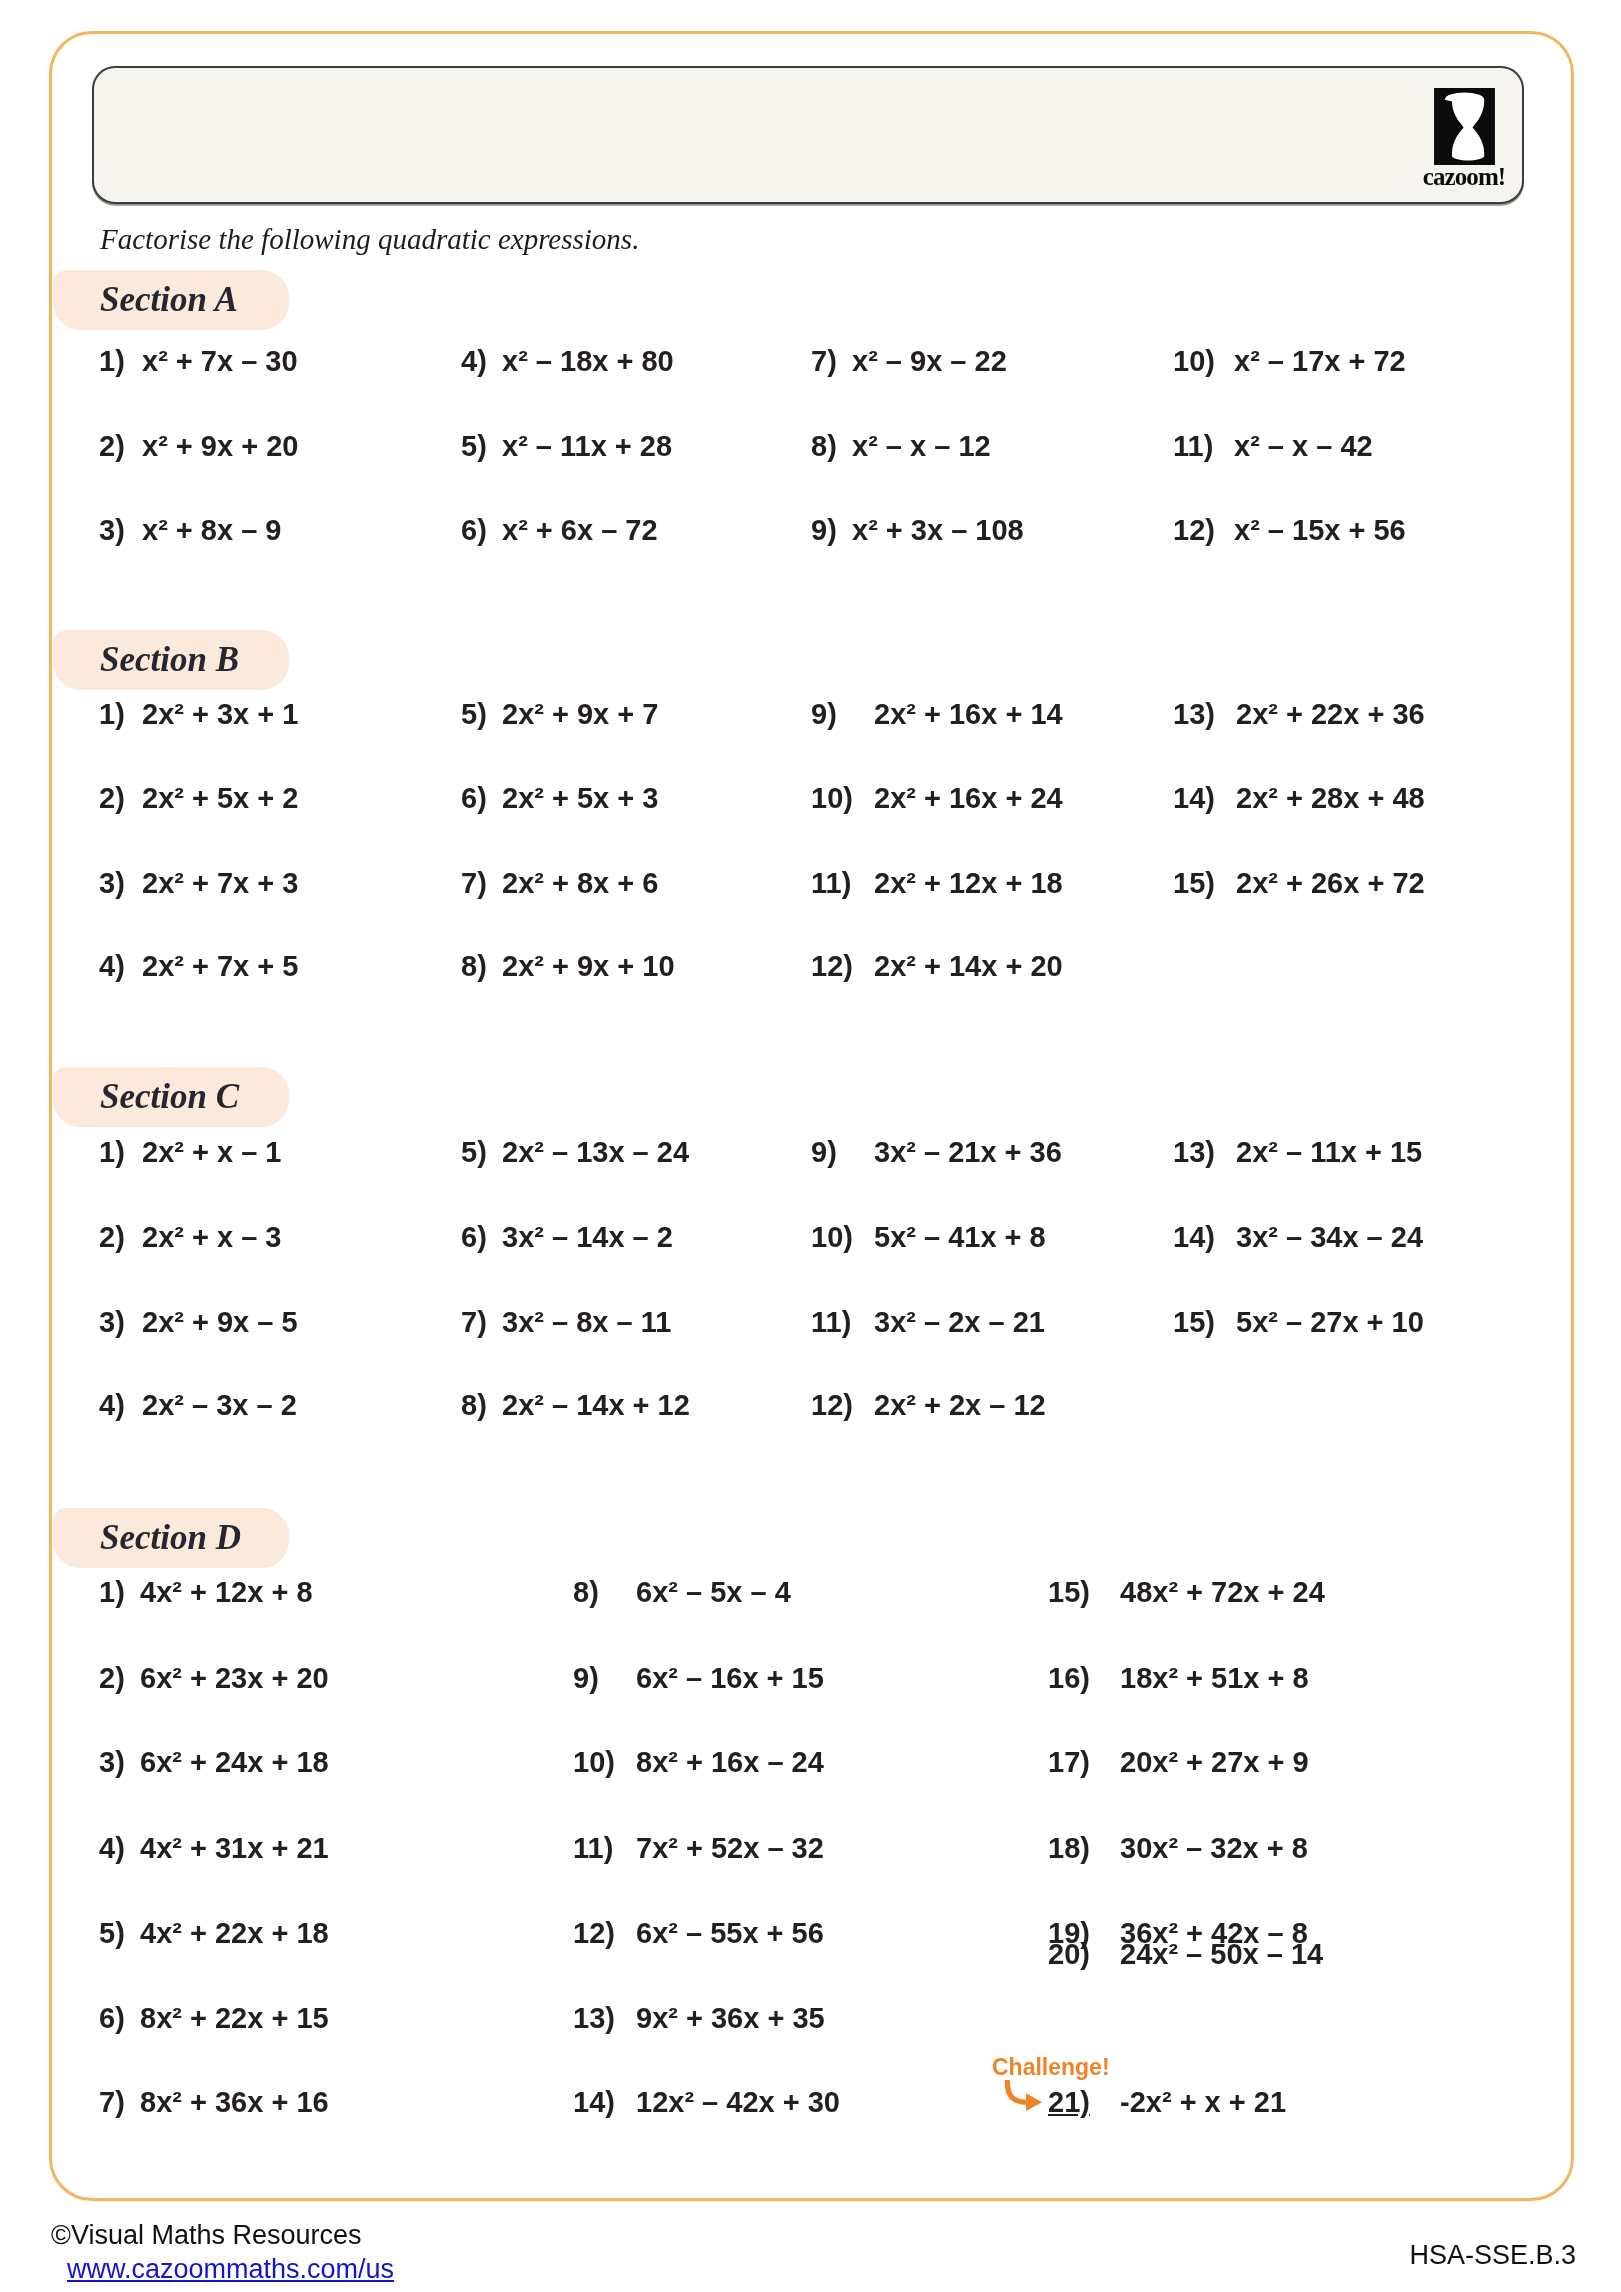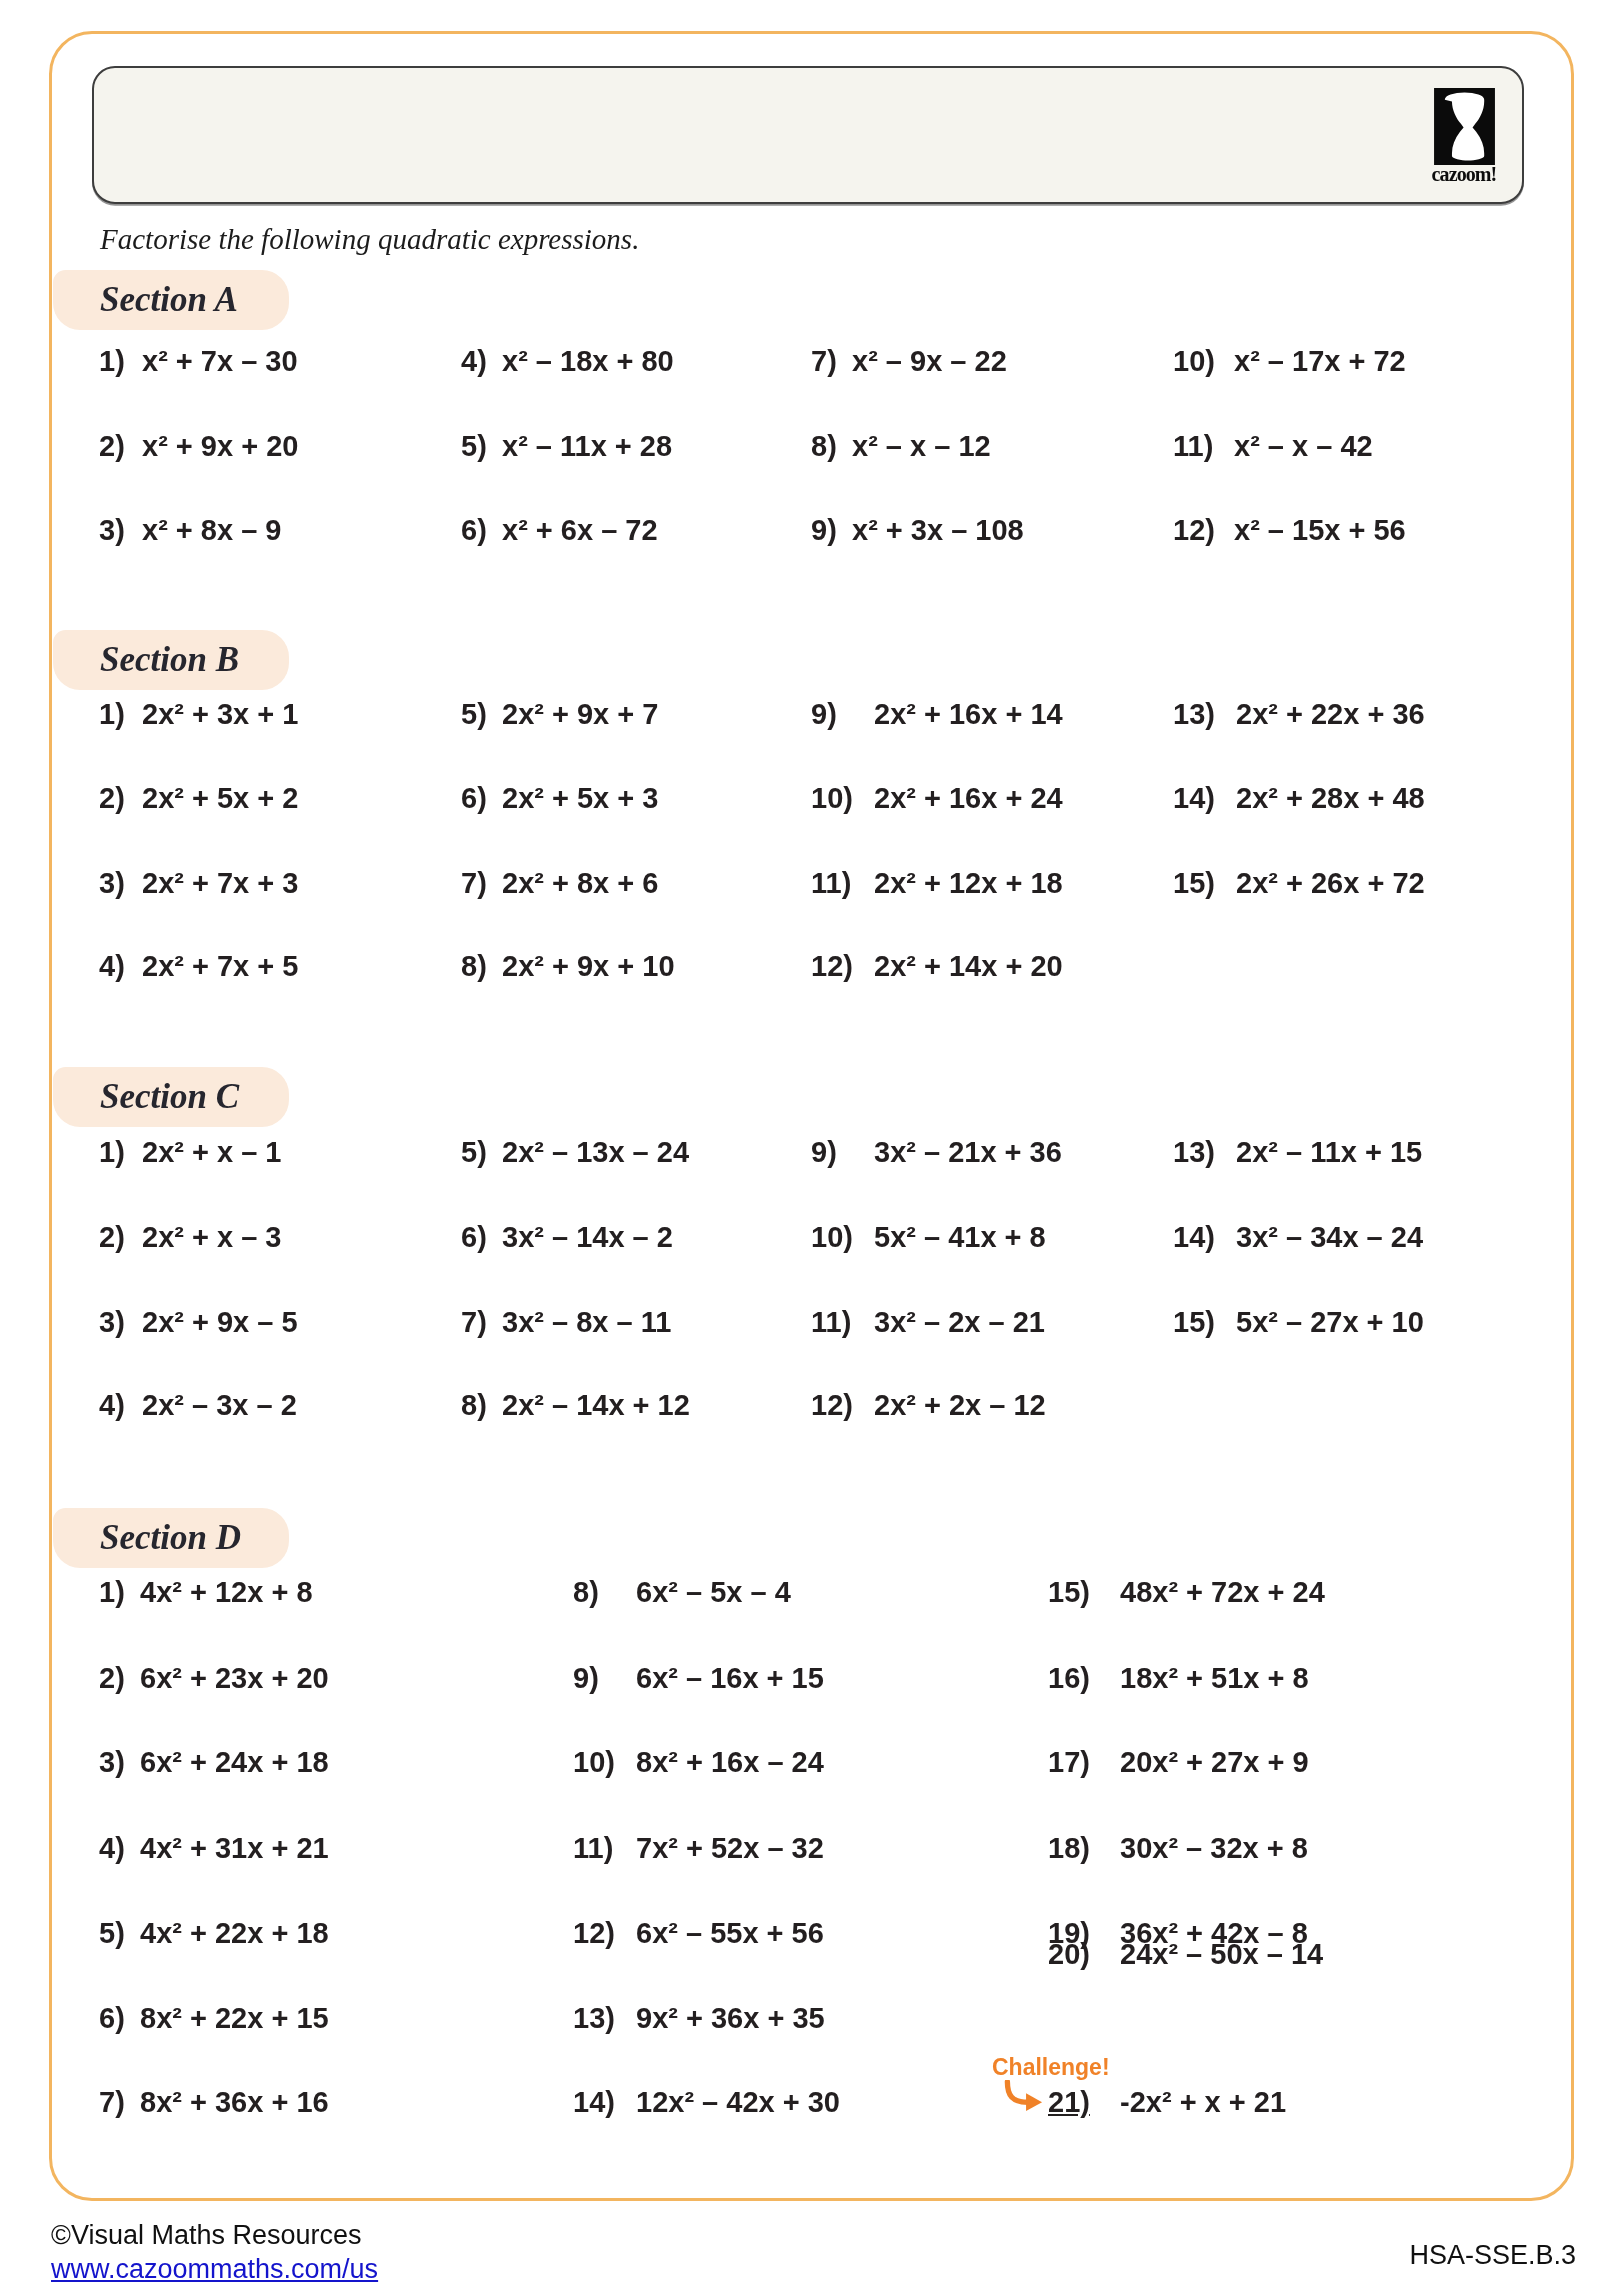--- a/index.html
+++ b/index.html
@@ -17,21 +17,21 @@
     box-shadow:0 1.8px 0 rgba(60,60,60,.55);
   }
   .page-title{
     position:absolute;left:48px;top:0;height:134px;display:flex;align-items:center;
     font-family:"DejaVu Sans",sans-serif;font-weight:800;font-size:51px;
     letter-spacing:-0.9px;color:#181818;white-space:nowrap;
   }
   .logo{position:absolute;left:1309px;top:19.7px;width:122px;text-align:center;}
   .logo svg{display:block;margin:0 auto;}
   .logo-word{
-    font-family:"Liberation Serif",serif;font-weight:700;font-size:20px;color:#0d0d0d;
+    font-family:"Liberation Serif",serif;font-weight:700;font-size:25px;color:#0d0d0d;
     letter-spacing:-0.9px;margin-top:-1.8px;
   }
   .instruction{
     position:absolute;left:100px;top:223px;
     font-family:"Liberation Serif",serif;font-style:italic;font-size:29px;color:#1c1c1c;
   }
   .pill{
     position:absolute;left:53px;width:236px;height:60px;
     background:var(--pill,#FBEADB);border-radius:12.5px 27px 27px 27px;
   }
@@ -44,21 +44,21 @@
     position:absolute;display:flex;align-items:baseline;white-space:nowrap;
     font-weight:700;font-size:29px;color:#231f20;line-height:32px;
   }
   .prob .n{flex:none;display:inline-block;}
   .challenge-label{
     position:absolute;left:992px;top:2054px;
     font-weight:700;font-size:23px;color:var(--challenge,#F08228);
   }
   .challenge-arrow{position:absolute;left:1001px;top:2080px;}
   .f-left{position:absolute;left:51px;top:2218px;font-size:27px;color:#101010;line-height:34px;}
-  .f-left a{color:var(--link,#1414CC);text-decoration:underline;}
+  .f-left a{color:var(--link,#1414CC);text-decoration:underline;margin-left:16px;}
   .f-center{
     position:absolute;left:412px;top:2218px;width:645px;text-align:center;
     font-size:27px;color:#101010;line-height:34px;
   }
   .f-right{
     position:absolute;left:1272px;top:2240px;width:304px;text-align:right;
     font-size:27px;color:#101010;
   }
 </style>
 </head>

